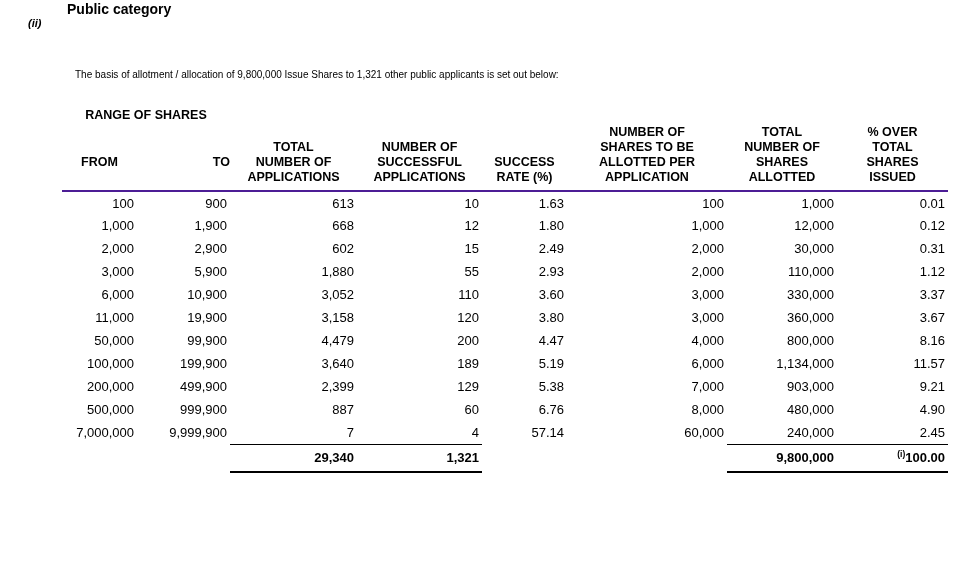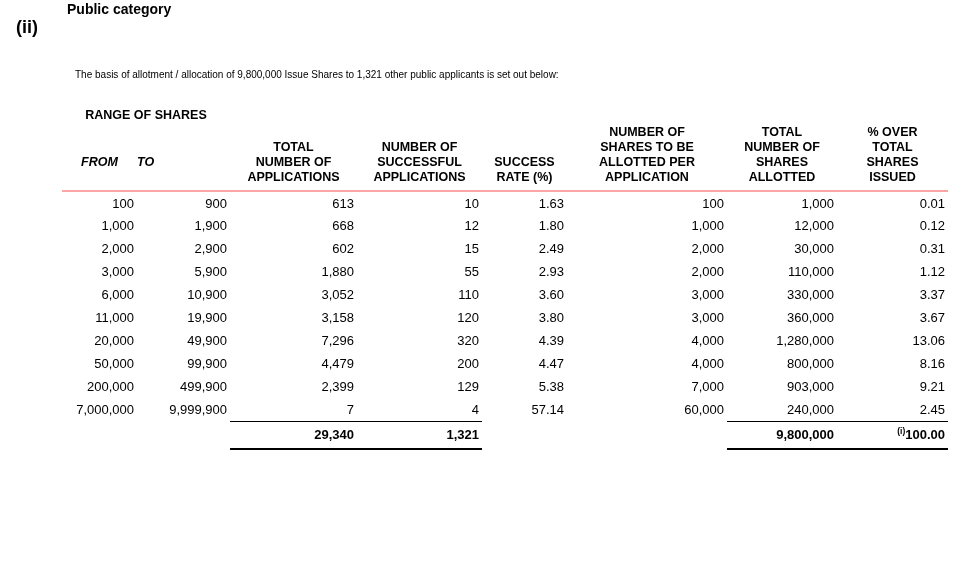--- a/index.html
+++ b/index.html
@@ -4,45 +4,45 @@
 <style>
   * { box-sizing: border-box; }
   html, body { margin: 0; padding: 0; }
   body {
     width: 972px; height: 566px;
     background: #ffffff; color: #000000;
     font-family: "Liberation Sans", "DejaVu Sans", sans-serif;
     position: relative; overflow: hidden;
   }
   .item-label {
-    position: absolute; left: 16px; top: 17px;
-    font-size: 18px; font-weight: bold;
+    position: absolute; left: 28px; top: 17px;
+    font-size: 11px; font-weight: bold; font-style: italic;
   }
   .section-heading {
     position: absolute; left: 67px; top: 1px;
     font-size: 14px; font-weight: bold;
   }
   .intro {
     position: absolute; left: 67px; top: 61px;
     font-size: 10px; margin: 8px; white-space: nowrap;
   }
   table.allotment {
     position: absolute; left: 62px; top: 93px;
     width: 886px; border-collapse: collapse; table-layout: fixed;
   }
   thead th {
     font-size: 12.5px; font-weight: bold; line-height: 15px;
     vertical-align: bottom; text-align: center; white-space: pre-line;
-    padding: 0 0 5px 0; border-bottom: 2px solid #fca5a5;
+    padding: 0 0 5px 0; border-bottom: 2px solid #4c1d95;
   }
   .range-wrap { display: flex; flex-direction: column; justify-content: space-between; height: 62px; }
   .range-label { text-align: center; }
-  .from-to { display: flex; font-style: italic; }
+  .from-to { display: flex; }
   .from-label { width: 75px; text-align: center; }
-  .to-label { width: 93px; text-align: left; }
+  .to-label { width: 93px; text-align: right; }
   tbody td {
     font-size: 13px; text-align: right; height: 23px;
     padding: 0 3px 0 0; vertical-align: middle; white-space: nowrap;
   }
   tfoot td {
     font-size: 13px; font-weight: bold; text-align: right; height: 28px;
     padding: 0 3px 0 0; vertical-align: middle; white-space: nowrap;
   }
   tfoot td.tline { border-top: 1px solid #000; border-bottom: 2px solid #000; }
   sup.fnote { font-size: 8.5px; font-weight: bold; vertical-align: super; line-height: 0; }
@@ -153,50 +153,60 @@
         <td>11,000</td>
         <td>19,900</td>
         <td>3,158</td>
         <td>120</td>
         <td>3.80</td>
         <td>3,000</td>
         <td>360,000</td>
         <td>3.67</td>
       </tr>
       <tr>
-        <td>20,000</td>
-        <td>49,900</td>
-        <td>7,296</td>
-        <td>320</td>
-        <td>4.39</td>
-        <td>4,000</td>
-        <td>1,280,000</td>
-        <td>13.06</td>
-      </tr>
-      <tr>
         <td>50,000</td>
         <td>99,900</td>
         <td>4,479</td>
         <td>200</td>
         <td>4.47</td>
         <td>4,000</td>
         <td>800,000</td>
         <td>8.16</td>
       </tr>
       <tr>
+        <td>100,000</td>
+        <td>199,900</td>
+        <td>3,640</td>
+        <td>189</td>
+        <td>5.19</td>
+        <td>6,000</td>
+        <td>1,134,000</td>
+        <td>11.57</td>
+      </tr>
+      <tr>
         <td>200,000</td>
         <td>499,900</td>
         <td>2,399</td>
         <td>129</td>
         <td>5.38</td>
         <td>7,000</td>
         <td>903,000</td>
         <td>9.21</td>
       </tr>
       <tr>
+        <td>500,000</td>
+        <td>999,900</td>
+        <td>887</td>
+        <td>60</td>
+        <td>6.76</td>
+        <td>8,000</td>
+        <td>480,000</td>
+        <td>4.90</td>
+      </tr>
+      <tr>
         <td>7,000,000</td>
         <td>9,999,900</td>
         <td>7</td>
         <td>4</td>
         <td>57.14</td>
         <td>60,000</td>
         <td>240,000</td>
         <td>2.45</td>
       </tr>
     </tbody>

